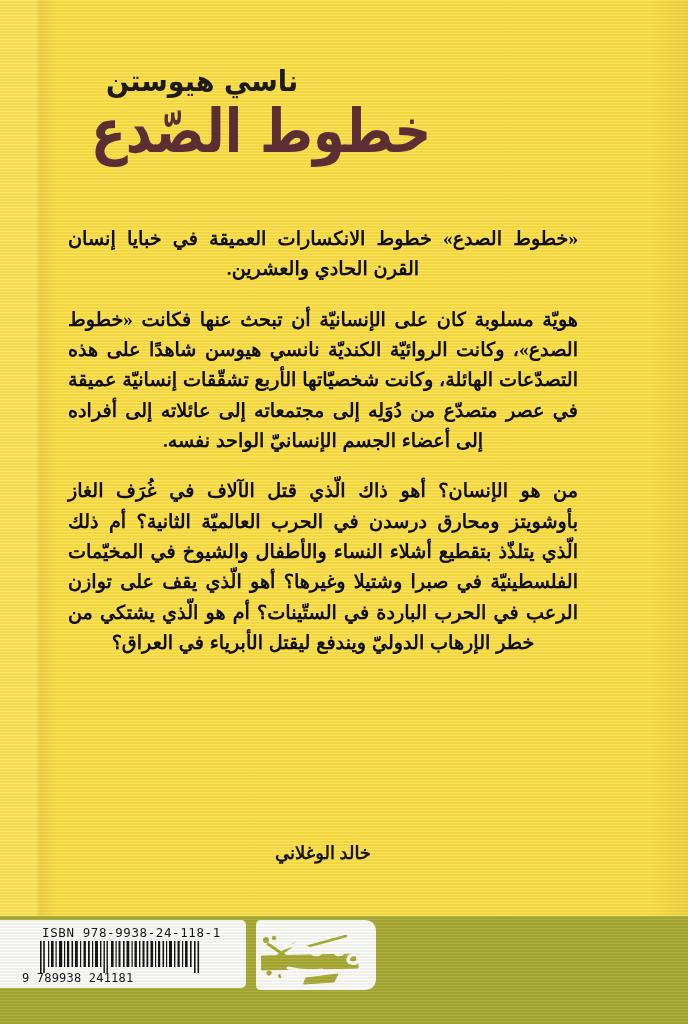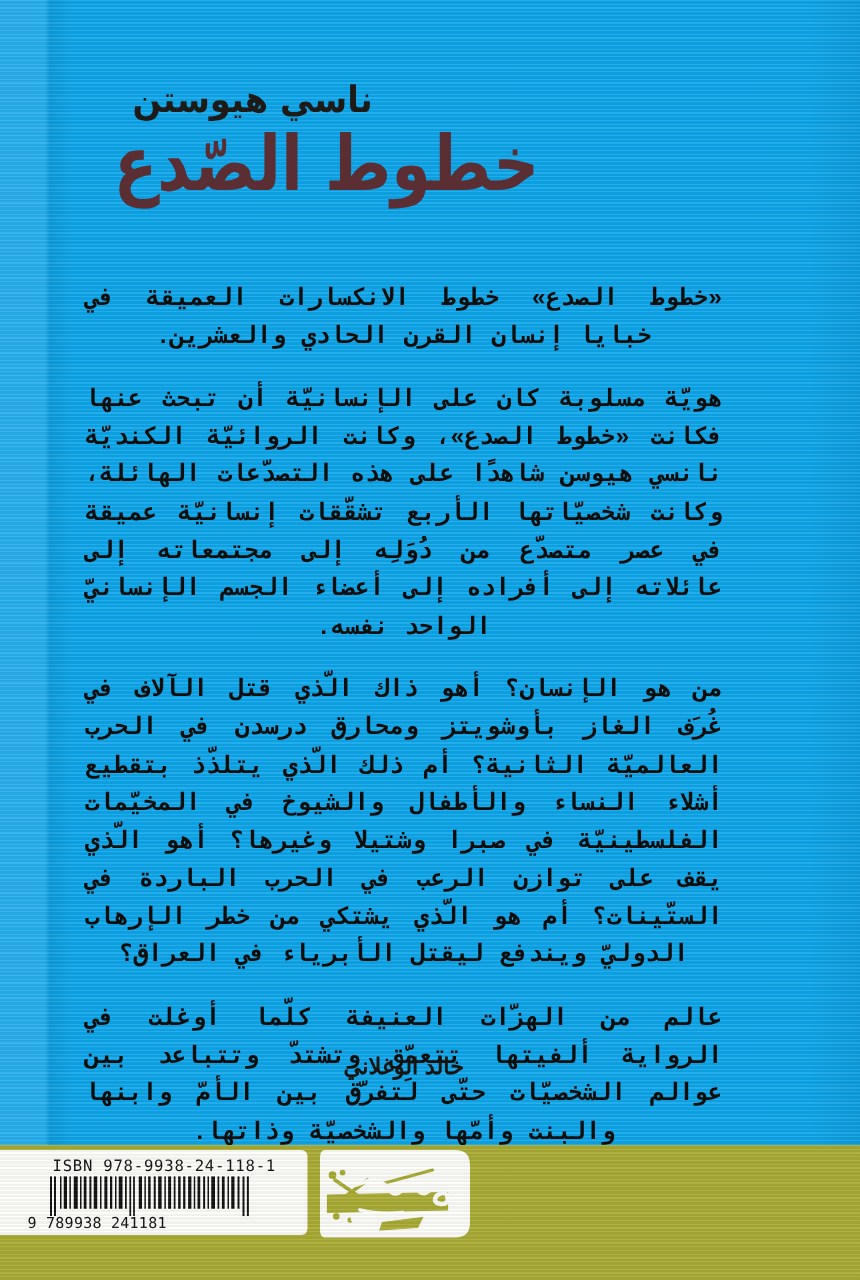--- a/index.html
+++ b/index.html
@@ -5,21 +5,21 @@
   html, body {
     margin: 0;
     padding: 0;
     background: #ffffff;
   }
   #cover {
     position: relative;
     width: 688px;
     height: 1024px;
     overflow: hidden;
-    background: #0ea5e9;
+    background: #fde047;
     font-family: "Liberation Serif", "DejaVu Serif", serif;
   }
   
   #texture {
     position: absolute;
     inset: 0;
     background-image:
       repeating-linear-gradient(
         to bottom,
         rgba(255,255,255,0.085) 0px,
@@ -90,39 +90,39 @@
     z-index: 5;
     direction: rtl;
   }
   .para {
     color: #100e0c;
     font-size: 19.2px;
     line-height: 1.58;
     text-align: justify;
     text-align-last: center;
     margin: 0 0 20px 0;
-    font-family: Liberation Mono, monospace;
+    font-family: Liberation Serif, serif;
     font-weight: 600;
     letter-spacing: -0.1px;
     word-spacing: 1px;
   }
   .para:last-child { margin-bottom: 0; }
 
   #signature {
     position: absolute;
     top: 842px;
     right: 110px;
     left: 68px;
     z-index: 5;
     direction: rtl;
     text-align: center;
     color: #17140f;
     font-size: 18px;
     font-weight: 600;
-    font-family: Liberation Sans, sans-serif;
+    font-family: Liberation Serif, serif;
   }
 
   
   #bottom-band {
     position: absolute;
     left: 0;
     right: 0;
     top: 916px;
     height: 108px;
     background: #a9ac35;
@@ -208,21 +208,20 @@
 
   <div id="header">
     <span id="author-name">ناسي هيوستن</span>
     <span id="book-title">خطوط الصّدع</span>
   </div>
 
   <div id="blurb">
     <p class="para">«خطوط الصدع» خطوط الانكسارات العميقة في خبايا إنسان القرن الحادي والعشرين.</p>
     <p class="para">هويّة مسلوبة كان على الإنسانيّة أن تبحث عنها فكانت «خطوط الصدع»، وكانت الروائيّة الكنديّة نانسي هيوسن شاهدًا على هذه التصدّعات الهائلة، وكانت شخصيّاتها الأربع تشقّقات إنسانيّة عميقة في عصر متصدّع من دُوَلِه إلى مجتمعاته إلى عائلاته إلى أفراده إلى أعضاء الجسم الإنسانيّ الواحد نفسه.</p>
     <p class="para">من هو الإنسان؟ أهو ذاك الّذي قتل الآلاف في غُرَف الغاز بأوشويتز ومحارق درسدن في الحرب العالميّة الثانية؟ أم ذلك الّذي يتلذّذ بتقطيع أشلاء النساء والأطفال والشيوخ في المخيّمات الفلسطينيّة في صبرا وشتيلا وغيرها؟ أهو الّذي يقف على توازن الرعب في الحرب الباردة في الستّينات؟ أم هو الّذي يشتكي من خطر الإرهاب الدوليّ ويندفع ليقتل الأبرياء في العراق؟</p>
-    <p class="para">عالم من الهزّات العنيفة كلّما أوغلت في الرواية ألفيتها تتعمّق وتشتدّ وتتباعد بين عوالم الشخصيّات حتّى لَتفرّق بين الأمّ وابنها والبنت وأمّها والشخصيّة وذاتها.</p>
   </div>
 
   <div id="signature">خالد الوغلاني</div>
 
   <div id="bottom-band">
 
     <div id="isbn-panel">
       <div id="isbn-text">ISBN 978-9938-24-118-1</div>
 
       <div id="barcode-wrap">

